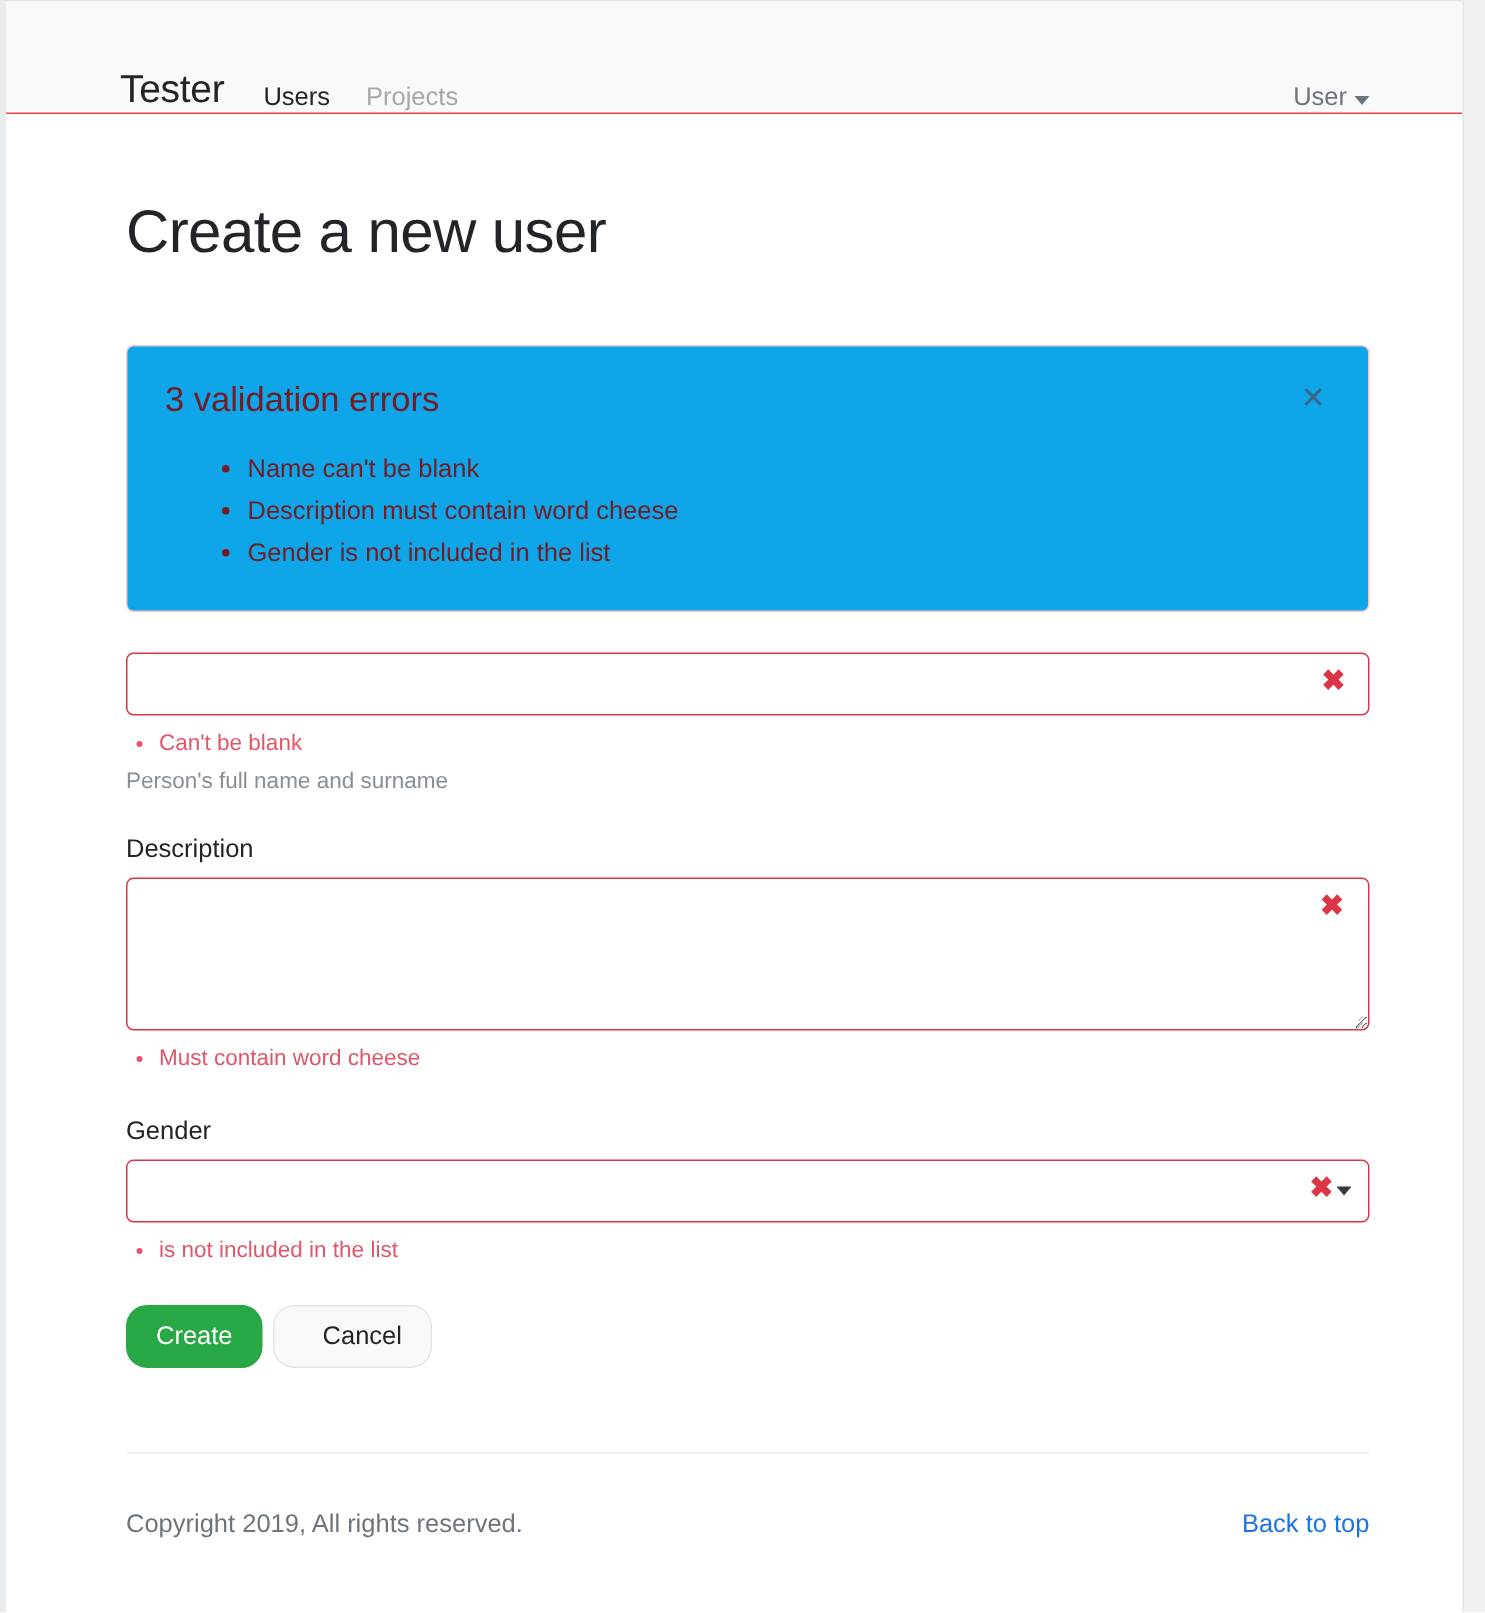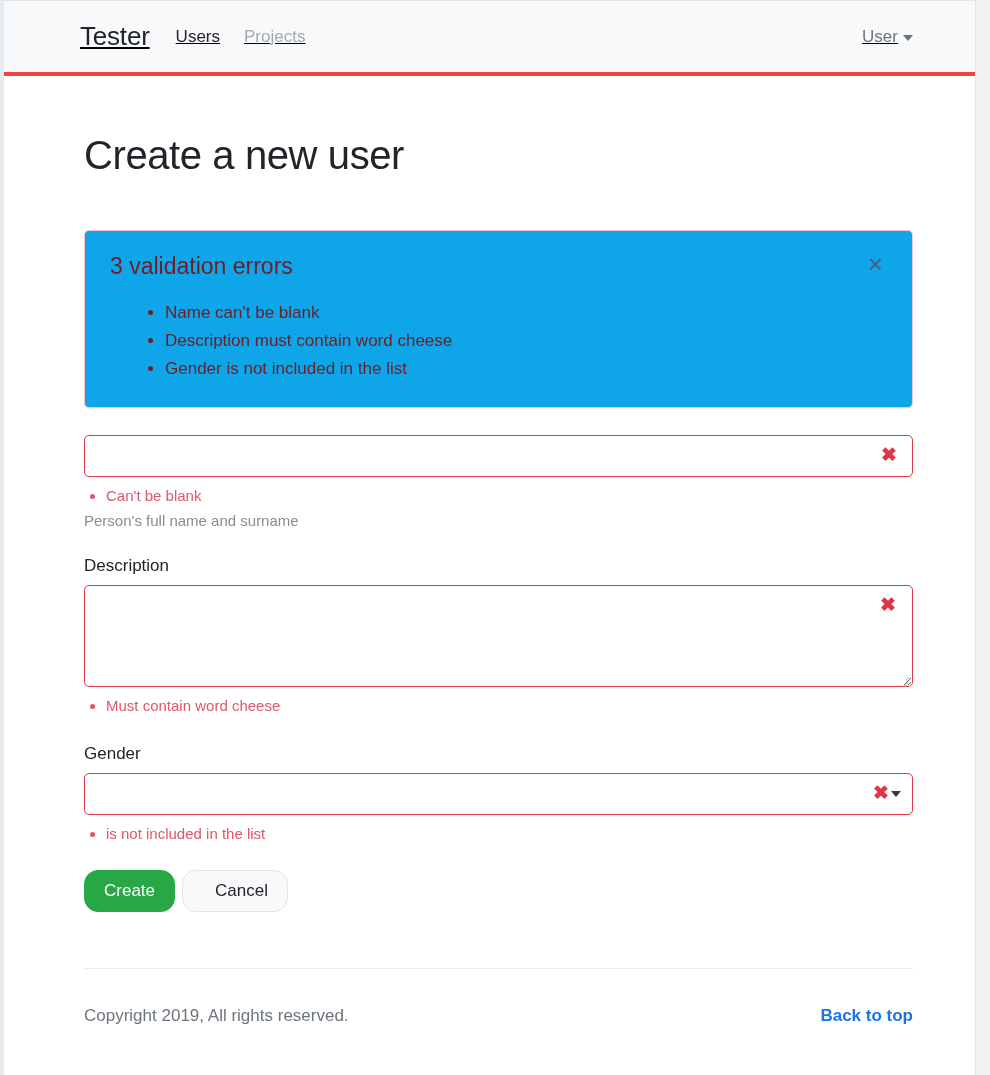--- a/index.html
+++ b/index.html
@@ -35,25 +35,24 @@
     width: 15px;
     height: 1075px;
     background: #f1f1f1;
     border-left: 1px solid #e6e6e6;
   }
 
   
   .navbar {
     height: 75px;
     background: #f8f9fa;
-    border-bottom: 4px solid #ef4444;
-    display: flex;
-    align-items: center;
+    border-bottom: 1px solid #ef4444;
+    display: flex;
+    align-items: flex-end;
     padding: 0 62px 0 76px;
-    text-decoration: underline;
   }
   .navbar-brand {
     font-size: 26px;
     color: #212529;
     letter-spacing: -0.2px;
     margin-right: 26px;
     text-decoration: none;
     white-space: nowrap;
   }
   .nav-links {
@@ -266,21 +265,20 @@
     justify-content: space-between;
   }
   .footer-copy {
     font-size: 17px;
     color: #6c757d;
   }
   .footer-link {
     font-size: 17px;
     color: #1a73e8;
     text-decoration: none;
-    font-weight: bold;
   }
 </style>
 </head>
 <body>
 
 <div class="viewport">
 
   <nav class="navbar">
     <a class="navbar-brand" href="#">Tester</a>
     <div class="nav-links">

